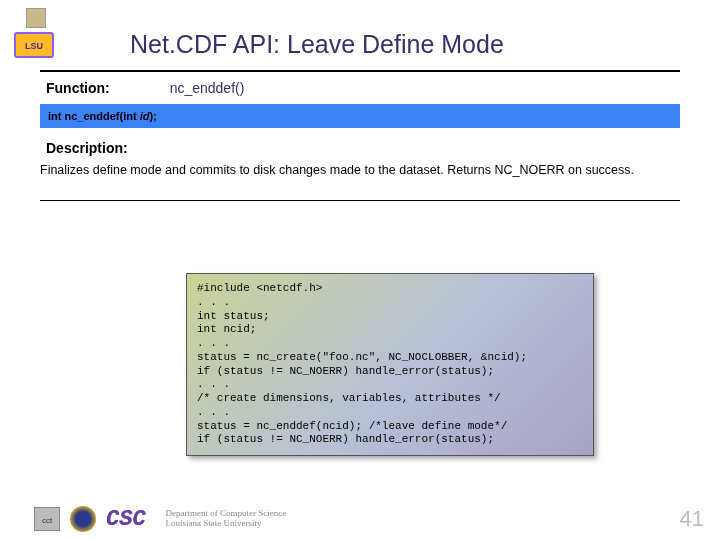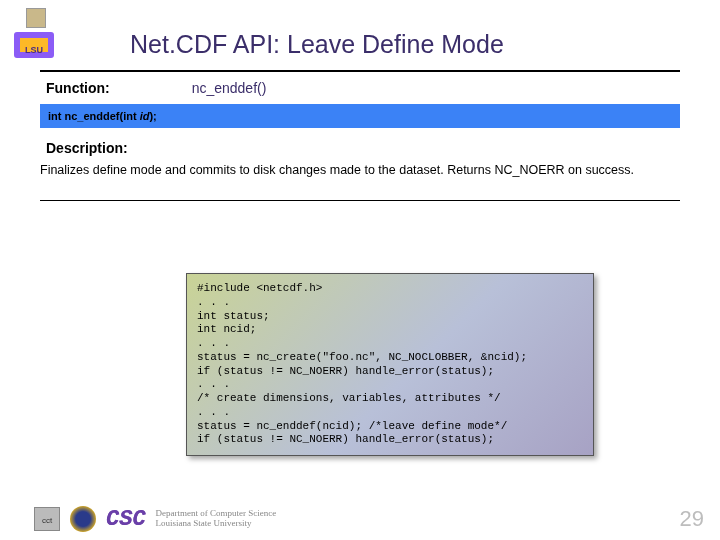--- a/index.html
+++ b/index.html
@@ -20,21 +20,21 @@
   }
   .logo-top .tower {
     width: 20px; height: 20px;
     background: #c9b88a;
     margin: 0 auto;
     border: 1px solid #999;
   }
   .logo-top .badge {
     width: 40px; height: 26px;
     background: #fdb927;
-    border: 6px solid #8b5cf6;
+    border: 2px solid #8b5cf6;
     margin-top: 4px;
     border-radius: 3px;
     font-size: 9px;
     font-weight: bold;
     color: #4b2e83;
     text-align: center;
     line-height: 24px;
   }
   .title {
     position: absolute;
@@ -51,21 +51,21 @@
     border: none;
     border-top: 2px solid #000;
   }
   .row-func {
     position: absolute;
     top: 80px;
     left: 46px;
     font-size: 14px;
   }
   .row-func .label { font-weight: bold; color: #000; }
-  .row-func .name { color: #3b2e6a; margin-left: 62px; padding-left: 16px; }
+  .row-func .name { color: #3b2e6a; margin-left: 40px; padding-left: 16px; }
   .sig-box {
     position: absolute;
     top: 104px;
     left: 40px;
     right: 40px;
     background: #3b82f6;
     padding: 6px 8px;
     font-size: 11px;
   }
   .sig-box .it { font-style: italic; }
@@ -141,20 +141,21 @@
     font-size: 22px;
     background: linear-gradient(#8a5fc0, #5a2e9a);
     -webkit-background-clip: text;
     color: #6a3fa8;
     font-weight: bold;
   }
   .dept {
     font-size: 9px;
     color: #888;
     line-height: 1.1;
+    margin-left: 10px;
     font-family: Georgia, serif;
   }
   .footer-right {
     position: absolute;
     right: 60px;
     bottom: 6px;
     font-size: 11px;
     text-align: left;
     line-height: 1.2;
   }
@@ -209,14 +210,14 @@
     <div class="mini-logo">cct</div>
     <div class="mini-nsf"></div>
     <div class="csc">CSC</div>
     <div class="dept">
       <div>Department of Computer Science</div>
       <div>Louisiana State University</div>
     </div>
   </div>
   <div class="footer-right">
   </div>
-  <div class="pagenum">29</div>
+  <div class="pagenum">41</div>
 </div>
 
 </body></html>

